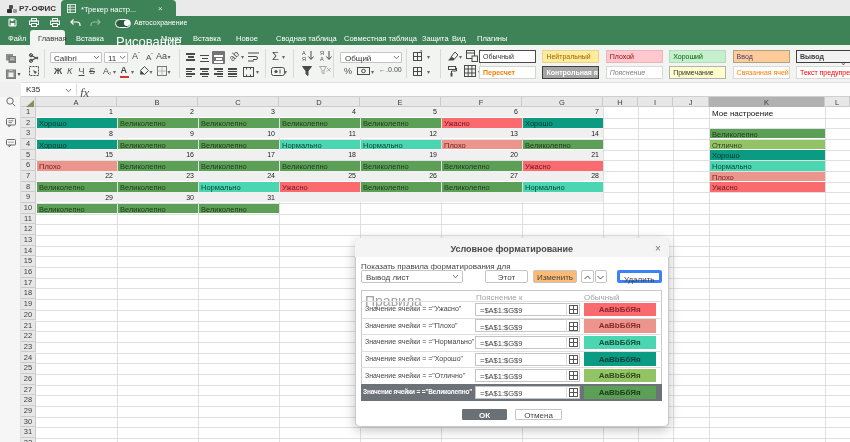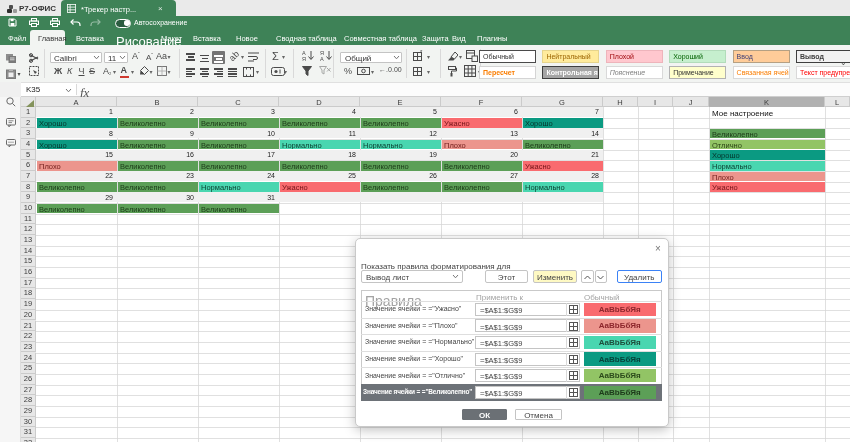--- a/index.html
+++ b/index.html
@@ -448,38 +448,39 @@
 <div class="abs" style="left:117.5px;top:203.83px;width:80px;height:9.37px;background:#5c9f57;color:#1c3a18;font-size:7.5px;padding:1px 0 0 2.5px;white-space:nowrap;overflow:hidden;">Великолепно</div>
 <div class="abs" style="left:198.5px;top:203.83px;width:80px;height:9.37px;background:#5c9f57;color:#1c3a18;font-size:7.5px;padding:1px 0 0 2.5px;white-space:nowrap;overflow:hidden;">Великолепно</div>
 <div class="abs" style="left:712px;top:108.60px;font-size:8px;color:#111;">Мое настроение</div>
 <div class="abs" style="left:709.5px;top:129.14px;width:115px;height:9.37px;background:#5c9f57;color:#1c3a18;font-size:7.5px;padding:1px 0 0 2.5px;white-space:nowrap;overflow:hidden;">Великолепно</div>
 <div class="abs" style="left:709.5px;top:139.81px;width:115px;height:9.37px;background:#92c465;color:#2c4416;font-size:7.5px;padding:1px 0 0 2.5px;white-space:nowrap;overflow:hidden;">Отлично</div>
 <div class="abs" style="left:709.5px;top:150.48px;width:115px;height:9.37px;background:#0b9a82;color:#05352c;font-size:7.5px;padding:1px 0 0 2.5px;white-space:nowrap;overflow:hidden;">Хорошо</div>
 <div class="abs" style="left:709.5px;top:161.15px;width:115px;height:9.37px;background:#49d6b0;color:#0b4233;font-size:7.5px;padding:1px 0 0 2.5px;white-space:nowrap;overflow:hidden;">Нормально</div>
 <div class="abs" style="left:709.5px;top:171.82px;width:115px;height:9.37px;background:#ec958d;color:#6e1a18;font-size:7.5px;padding:1px 0 0 2.5px;white-space:nowrap;overflow:hidden;">Плохо</div>
 <div class="abs" style="left:709.5px;top:182.49px;width:115px;height:9.37px;background:#f96b6f;color:#741418;font-size:7.5px;padding:1px 0 0 2.5px;white-space:nowrap;overflow:hidden;">Ужасно</div>
 <div class="abs" style="left:355px;top:238px;width:313.5px;height:188.5px;background:#fff;border:1px solid #c9c9c9;border-radius:5px;box-shadow:0 3px 12px rgba(0,0,0,0.25);"></div>
+<div class="abs" style="left:355px;top:238px;width:313.5px;height:19px;background:#f4f4f4;border-radius:5px 5px 0 0;text-align:center;font-size:9px;font-weight:bold;color:#4a4a4a;padding-top:5.5px;">Условное форматирование</div>
 <div class="abs" style="left:655px;top:242.5px;font-size:10px;color:#777;font-weight:normal;">×</div>
 <div class="abs" style="left:361px;top:261.5px;font-size:8px;color:#444;">Показать правила форматирования для</div>
 <div class="abs" style="left:361px;top:270px;width:102px;height:12.5px;background:#fff;border:1px solid #c4c4c4;border-radius:2px;font-size:8px;color:#444;padding:2px 0 0 4px;">Вывод лист</div>
 <svg class="abs" style="left:452px;top:274px;" width="7" height="5" viewBox="0 0 7 5">
       <path d="M1 1 L3.5 3.8 L6 1" fill="none" stroke="#777" stroke-width="1"></path>
     </svg>
 <div class="abs" style="left:485px;top:270px;width:43px;height:12.5px;background:#fff;border:1px solid #c4c4c4;border-radius:2px;font-size:8px;color:#444;text-align:center;padding-top:1.8px;">Этот</div>
-<div class="abs" style="left:533px;top:270px;width:44px;height:12.5px;background:#fef9c3;border:1px solid #c4c4c4;border-radius:2px;font-size:8px;color:#444;text-align:center;padding-top:1.8px;">Изменить</div>
+<div class="abs" style="left:533px;top:270px;width:44px;height:12.5px;background:#fdba74;border:1px solid #c4c4c4;border-radius:2px;font-size:8px;color:#444;text-align:center;padding-top:1.8px;">Изменить</div>
 <div class="abs" style="left:581px;top:270px;width:12.5px;height:12.5px;background:#fff;border:1px solid #c4c4c4;border-radius:2px;font-size:8px;color:#444;text-align:center;padding-top:1.8px;"><svg width="7" height="5" viewBox="0 0 7 5" style="margin-top:1px">
         <path d="M0.5 4 L3.5 1 L6.5 4" fill="none" stroke="#555"></path>
       </svg></div>
 <div class="abs" style="left:594.5px;top:270px;width:12.5px;height:12.5px;background:#fff;border:1px solid #c4c4c4;border-radius:2px;font-size:8px;color:#444;text-align:center;padding-top:1.8px;"><svg width="7" height="5" viewBox="0 0 7 5" style="margin-top:1px">
         <path d="M0.5 1 L3.5 4 L6.5 1" fill="none" stroke="#555"></path>
       </svg></div>
-<div class="abs" style="left:617px;top:270px;width:44.5px;height:12.5px;background:#fff;border:1px solid #3b82f6;border-radius:2px;font-size:8px;color:#444;text-align:center;padding-top:1.8px;">Удалить</div>
+<div class="abs" style="left:617px;top:270px;width:44.5px;height:12.5px;background:#fff;border:3px solid #3b82f6;border-radius:2px;font-size:8px;color:#444;text-align:center;padding-top:1.8px;">Удалить</div>
 <div class="abs" style="left:361px;top:289.5px;width:300.5px;height:111px;border:1px solid #c9c9c9;background:#fff;"></div>
 <div class="abs" style="left:365px;top:292.5px;font-size:14px;color:#a3a3a3;">Правила</div>
-<div class="abs" style="left:476px;top:292.5px;font-size:8px;color:#a3a3a3;">Применить к</div>
+<div class="abs" style="left:476px;top:292.5px;font-size:8px;color:#a3a3a3;">Пояснение к</div>
 <div class="abs" style="left:584px;top:292.5px;font-size:8px;color:#a3a3a3;">Обычный</div>
 <div class="abs" style="left:361px;top:301.00px;width:300.5px;height:16.62px;border-top:1px solid #dedede;"></div>
 <div class="abs" style="left:365px;top:305.20px;font-size:7px;color:#444;font-weight:normal;white-space:nowrap;">Значение ячейки = ="Ужасно"</div>
 <div class="abs" style="left:475px;top:302.80px;width:105px;height:13px;background:#fff;border:1px solid #c4c4c4;font-size:7.5px;color:#444;padding:2.2px 0 0 4px;">=$A$1:$G$9</div>
 <div class="abs" style="left:566px;top:302.80px;width:1px;height:13px;background:#d9d9d9;"></div>
 <svg class="abs" style="left:569px;top:305.00px;" width="9" height="9" viewBox="0 0 9 9">
       <rect x="0.5" y="0.5" width="8" height="8" fill="none" stroke="#555"></rect>
       <line x1="4.5" y1="0.5" x2="4.5" y2="8.5" stroke="#555"></line>
       <line x1="0.5" y1="4.5" x2="8.5" y2="4.5" stroke="#555"></line>
     </svg>

